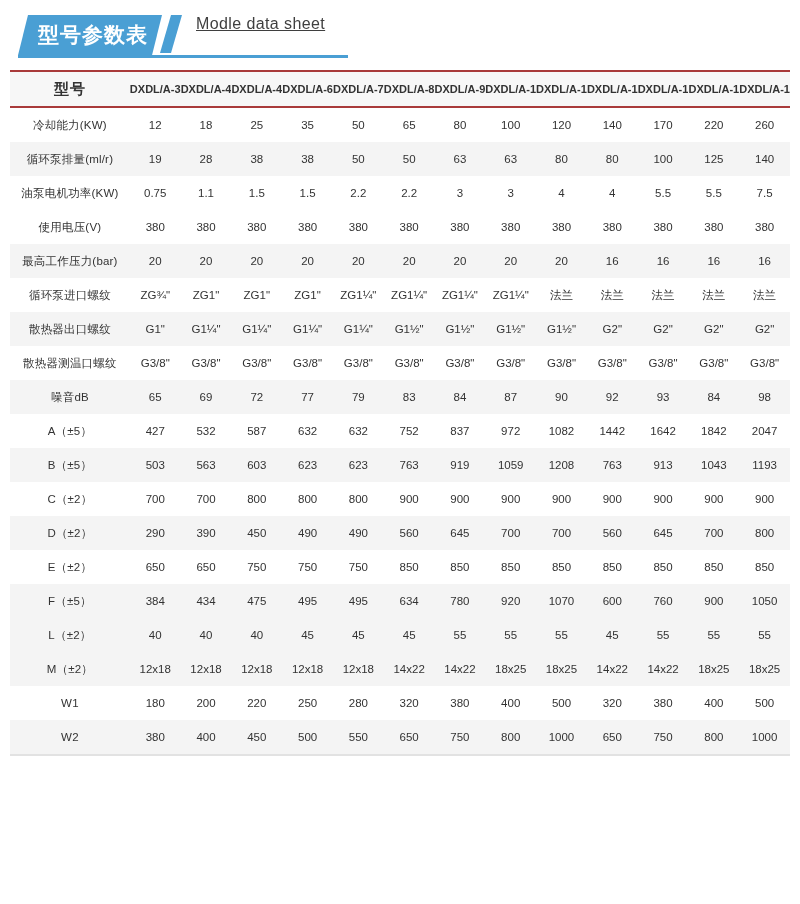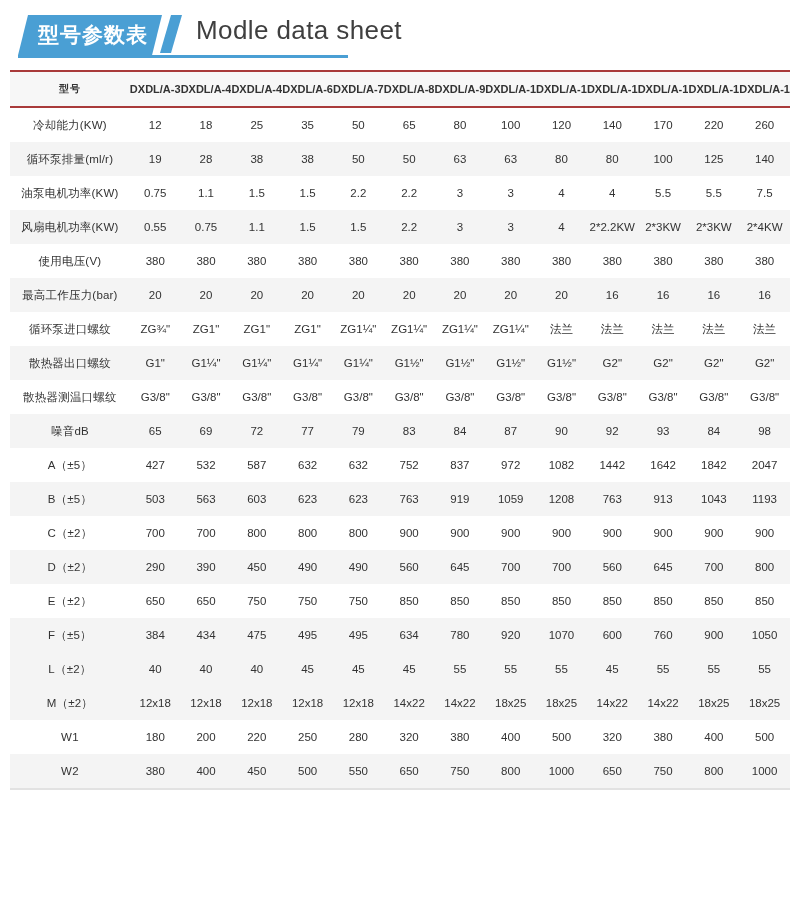--- a/index.html
+++ b/index.html
@@ -42,24 +42,25 @@
   .tag-slash {
     width: 22px;
     height: 38px;
     margin-left: -2px;
     background: #4a9fd4;
     -webkit-clip-path: polygon(11px 0, 100% 0, calc(100% - 11px) 100%, 0 100%);
     clip-path: polygon(11px 0, 100% 0, calc(100% - 11px) 100%, 0 100%);
   }
   .tag-en {
     margin-left: 14px;
-    font-size: 26px;
+    font-size: 16px;
     color: #3f3f3f;
     letter-spacing: 0.4px;
     white-space: nowrap;
+    text-decoration: underline;
   }
   .banner-underline {
     position: absolute;
     left: 18px;
     bottom: 12px;
     width: 330px;
     height: 3px;
     background: #4a9fd4;
   }
 
@@ -85,21 +86,21 @@
   }
   table.spec thead th {
     font-size: 11px;
     font-weight: bold;
     background: #f7f7f7;
     border-top: 2px solid #a93a3a;
     border-bottom: 2px solid #a93a3a;
     height: 34px;
   }
   table.spec thead th.rowhead {
-    font-size: 10px;
+    font-size: 15px;
     letter-spacing: 1px;
   }
   td.rowhead {
     font-size: 13px;
     color: #2f2f2f;
     letter-spacing: 0.2px;
   }
   tr.odd td { background: #ffffff; }
   tr.even td { background: #f4f4f4; }
   tr.lastrow td { border-bottom: 2px solid #e2e2e2; }
@@ -196,36 +197,20 @@
           <td>2.2</td>
           <td>2.2</td>
           <td>3</td>
           <td>3</td>
           <td>4</td>
           <td>4</td>
           <td>5.5</td>
           <td>5.5</td>
           <td>7.5</td>
         </tr>
-        <tr class="even">
-          <td class="rowhead">风扇电机功率(KW)</td>
-          <td>0.55</td>
-          <td>0.75</td>
-          <td>1.1</td>
-          <td>1.5</td>
-          <td>1.5</td>
-          <td>2.2</td>
-          <td>3</td>
-          <td>3</td>
-          <td>4</td>
-          <td>2*2.2KW</td>
-          <td>2*3KW</td>
-          <td>2*3KW</td>
-          <td>2*4KW</td>
-        </tr>
         <tr class="odd">
           <td class="rowhead">使用电压(V)</td>
           <td>380</td>
           <td>380</td>
           <td>380</td>
           <td>380</td>
           <td>380</td>
           <td>380</td>
           <td>380</td>
           <td>380</td>

